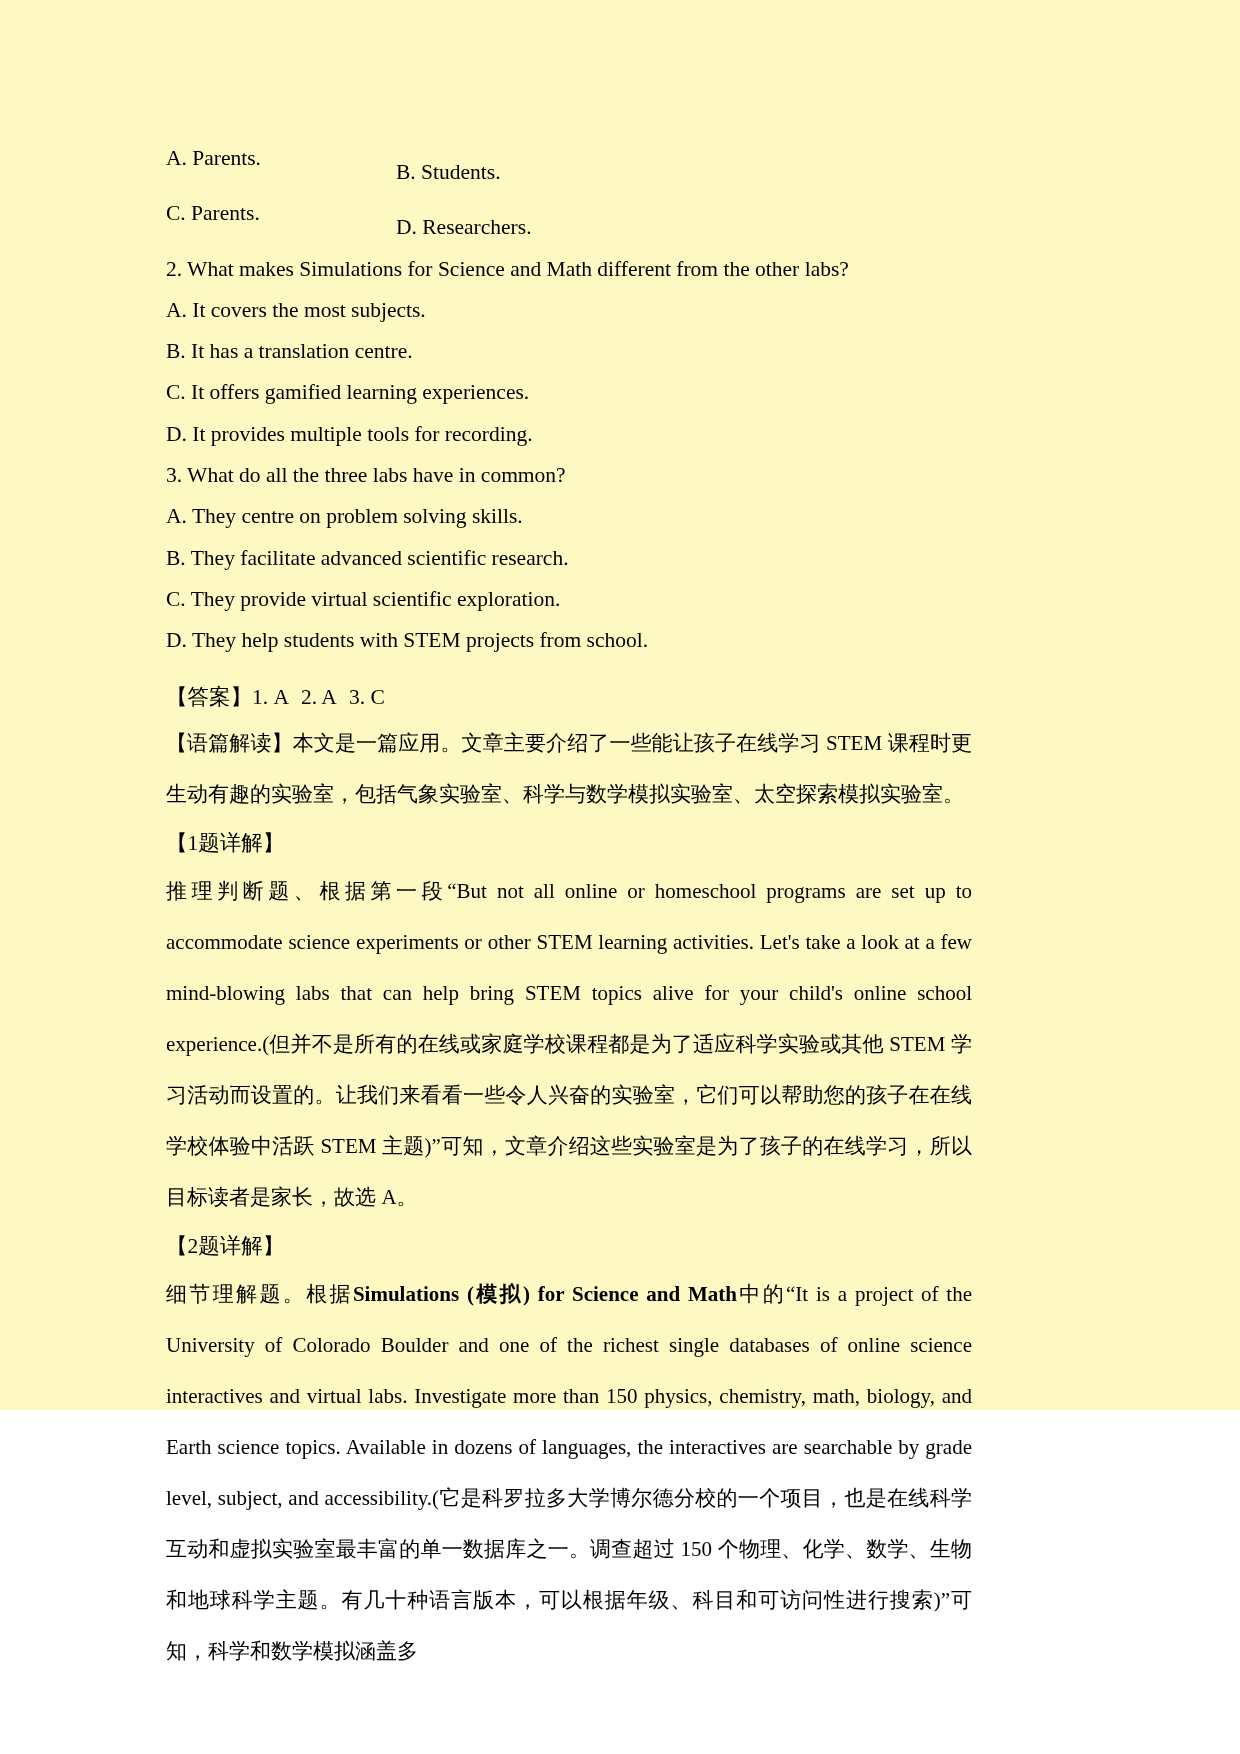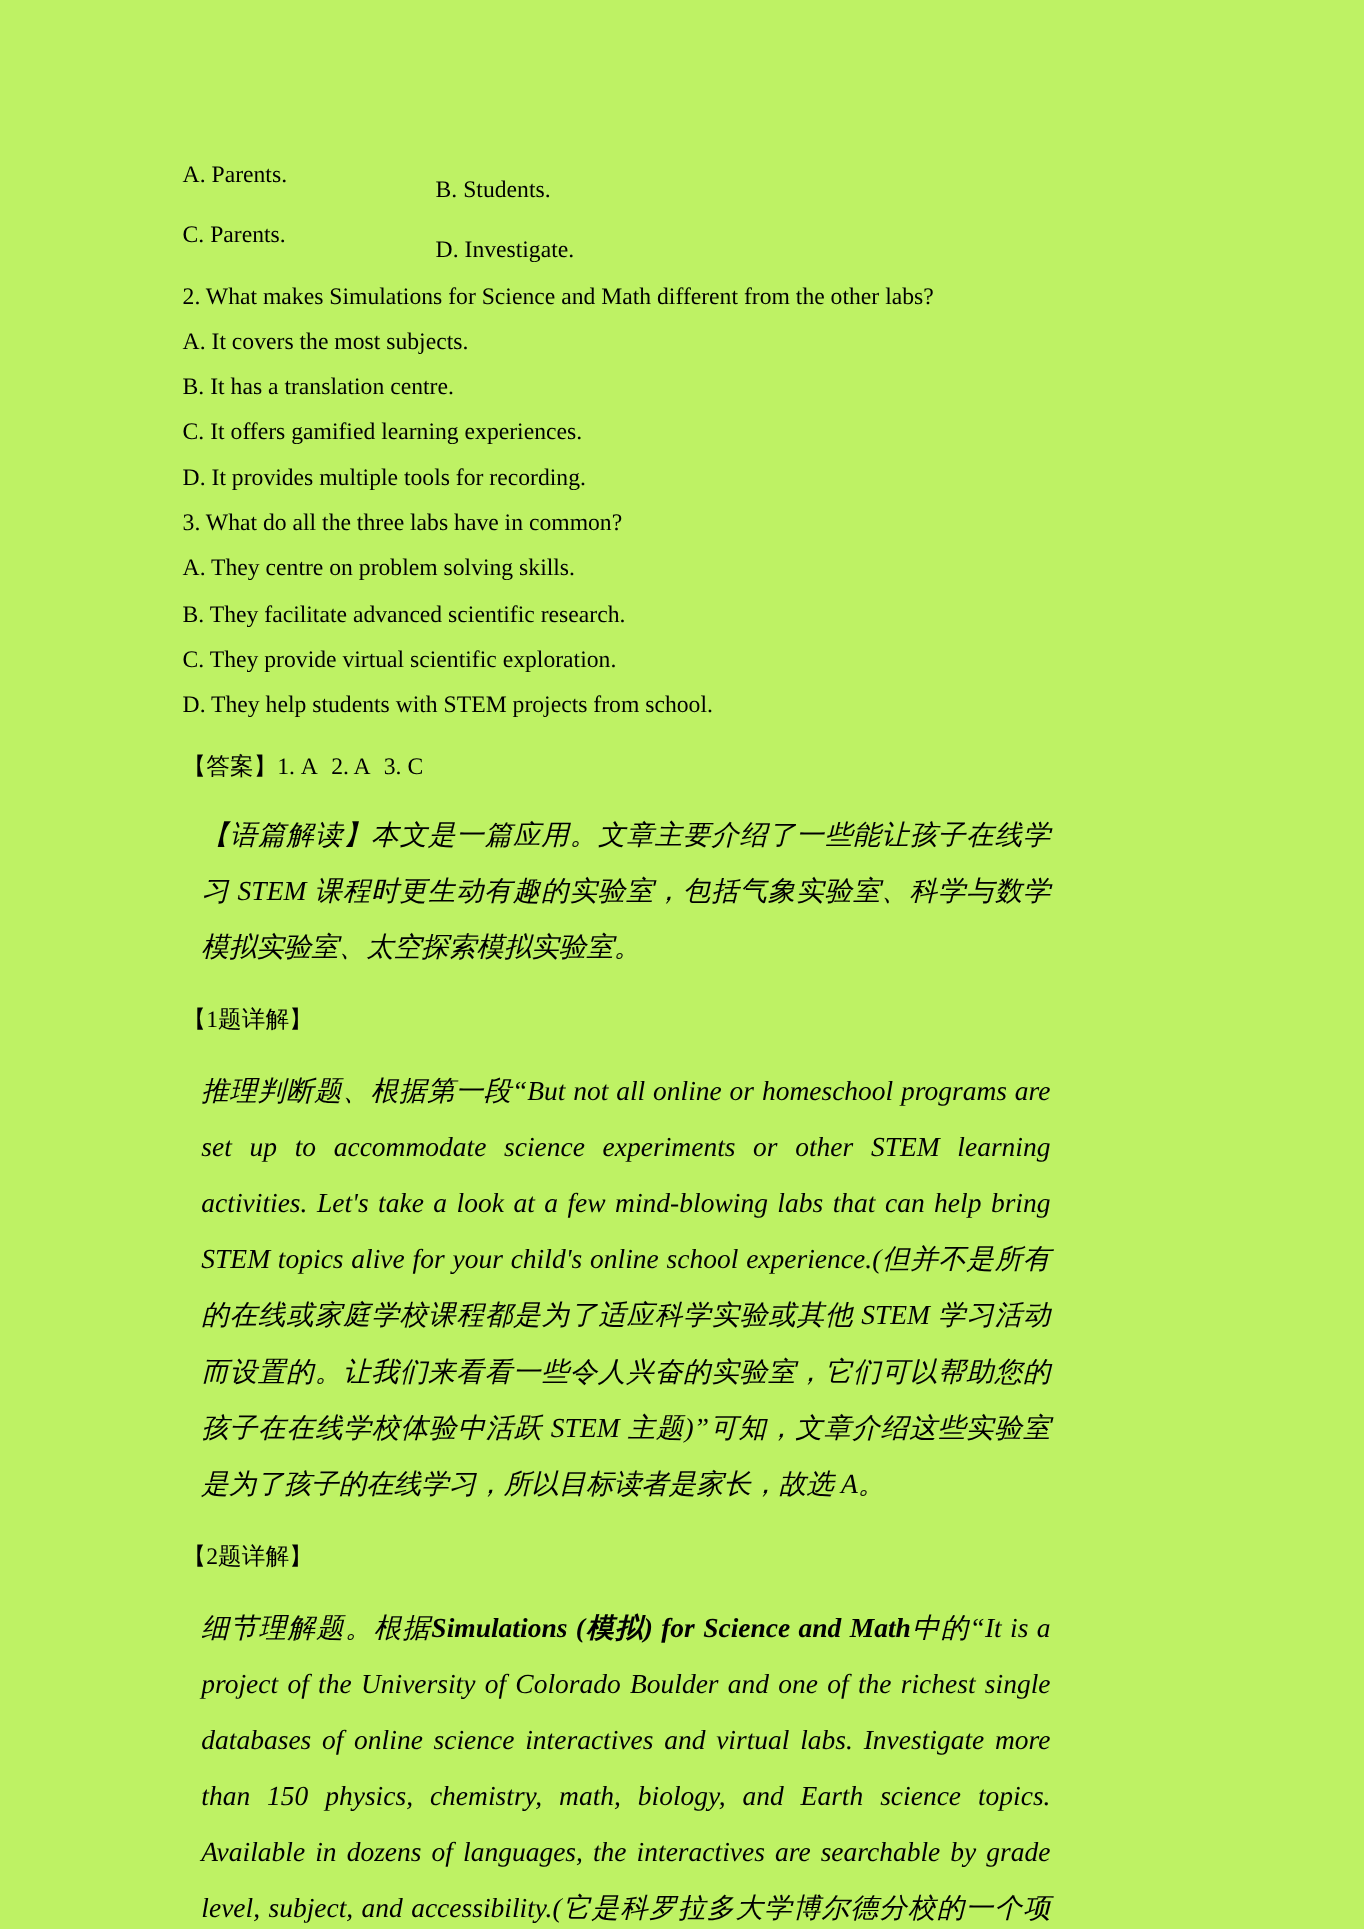--- a/index.html
+++ b/index.html
@@ -10,22 +10,22 @@
   body {
     width: 1240px;
     height: 1754px;
     font-family: "Liberation Serif", "DejaVu Serif", serif;
     color: #000000;
     overflow: hidden;
   }
   .page {
     position: relative;
     width: 1240px;
-    height: 1754px;
-    background: #bef264;
+    height: 1410px;
+    background: #fef9c3;
     box-sizing: border-box;
     padding: 138px 268px 0 166px;
   }
   .content {
     width: 806px;
   }
   .opt-row {
     display: flex;
     font-size: 21.5px;
     line-height: 40.3px;
@@ -46,27 +46,26 @@
     line-height: 40.3px;
     margin-bottom: 1px;
     white-space: nowrap;
     margin-top: 16px;
   }
   .ans-line .bracket { letter-spacing: 0px; }
   .ans-gap { display: inline-block; width: 12px; }
 
   
   .para {
-    font-size: 25px;
+    font-size: 21px;
     line-height: 51px;
     text-align: justify;
     text-justify: inter-character;
-    margin: 17px;
+    margin: 0;
     word-spacing: 0.2px;
-    font-style: italic;
   }
 
   .sec-head {
     font-size: 21.5px;
     line-height: 46px;
     margin: 0;
     white-space: nowrap;
   }
 
   .b { font-weight: bold; }
@@ -76,21 +75,21 @@
 
 <div class="page">
   <div class="content">
 
     <div class="opt-row">
       <span class="opt-a">A. Parents.</span>
       <span class="opt-b">B. Students.</span>
     </div>
     <div class="opt-row">
       <span class="opt-a">C. Parents.</span>
-      <span class="opt-b">D. Investigate.</span>
+      <span class="opt-b">D. Researchers.</span>
     </div>
 
     <div class="q-line">2. What makes Simulations for Science and Math different from the other labs?</div>
     <div class="q-line">A. It covers the most subjects.</div>
     <div class="q-line">B. It has a translation centre.</div>
     <div class="q-line">C. It offers gamified learning experiences.</div>
     <div class="q-line">D. It provides multiple tools for recording.</div>
 
     <div class="q-line">3. What do all the three labs have in common?</div>
     <div class="q-line">A. They centre on problem solving skills.</div>

